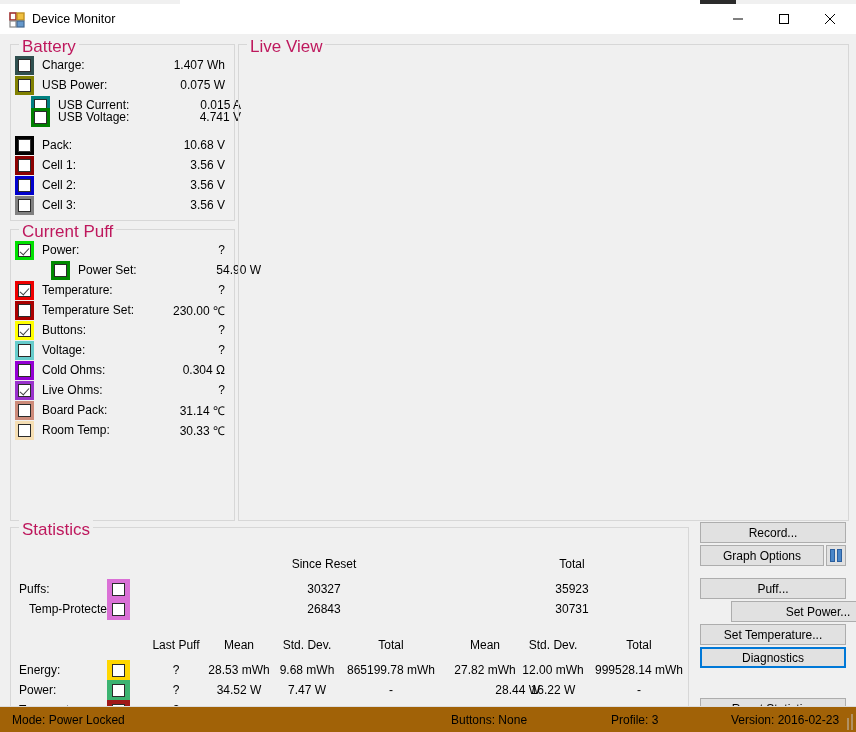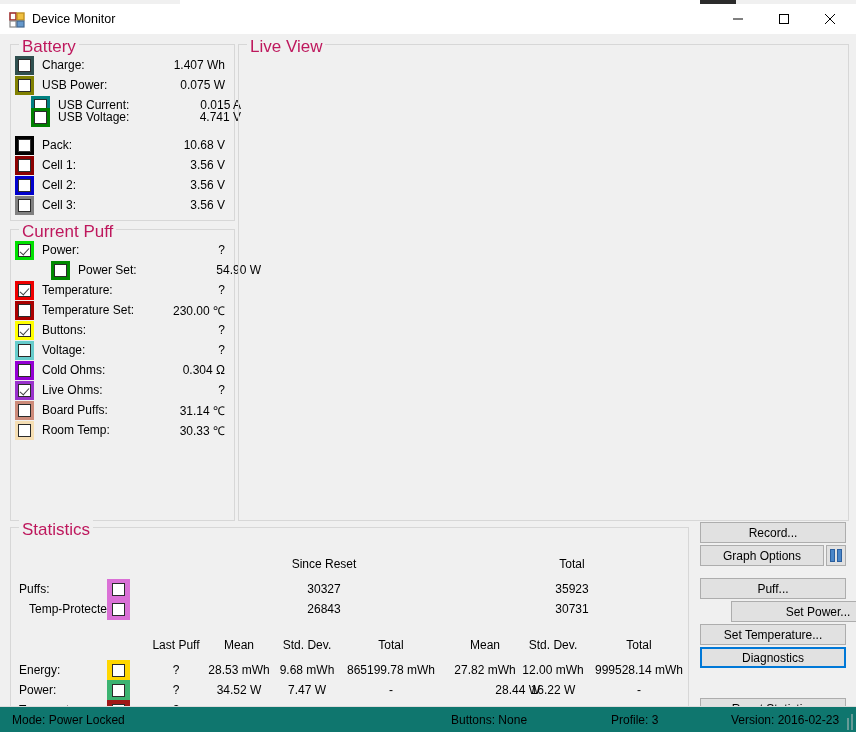--- a/index.html
+++ b/index.html
@@ -224,21 +224,21 @@
     text-align: center;
   }
 
   
   .statusbar {
     position: absolute;
     left: 0;
     top: 706px;
     width: 856px;
     height: 26px;
-    background: #0f766e;
+    background: #a16207;
     border-top: 1px solid #dcdcdc;
   }
   .sb-item {
     position: absolute;
     top: 6px;
     font-size: 12px;
     white-space: nowrap;
   }
   .sb-grip {
     position: absolute;
@@ -404,21 +404,21 @@
             <div class="swatch" style="background: rgb(153, 50, 204);">
               <div class="cbox checked"></div>
             </div>
             <div class="rlabel">Live Ohms:</div>
             <div class="rvalue">?</div>
           </div>
           <div class="row" style="top: 170px;">
             <div class="swatch" style="background: rgb(205, 139, 122);">
               <div class="cbox"></div>
             </div>
-            <div class="rlabel">Board Puffs:</div>
+            <div class="rlabel">Board Pack:</div>
             <div class="rvalue">31.14 ℃</div>
           </div>
           <div class="row" style="top: 190px;">
             <div class="swatch" style="background: rgb(245, 222, 179);">
               <div class="cbox"></div>
             </div>
             <div class="rlabel">Room Temp:</div>
             <div class="rvalue">30.33 ℃</div>
           </div>
         </div>

